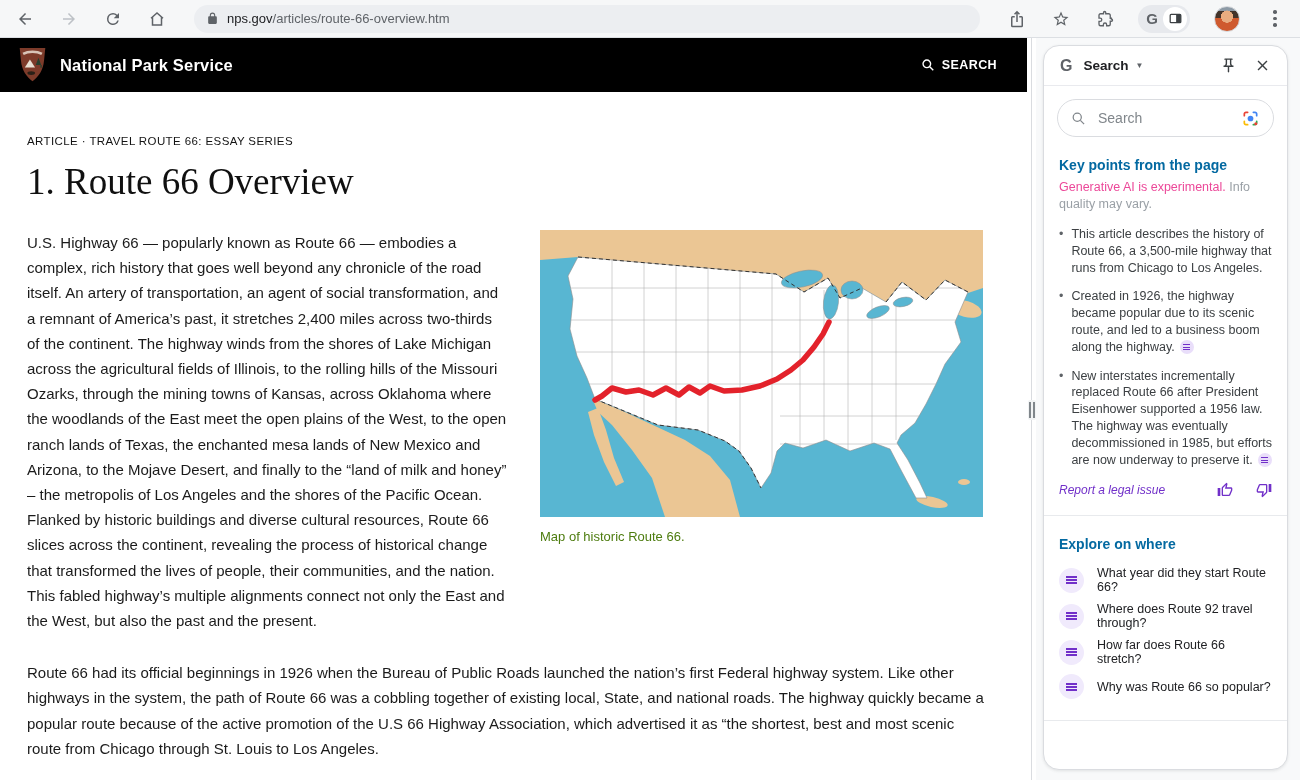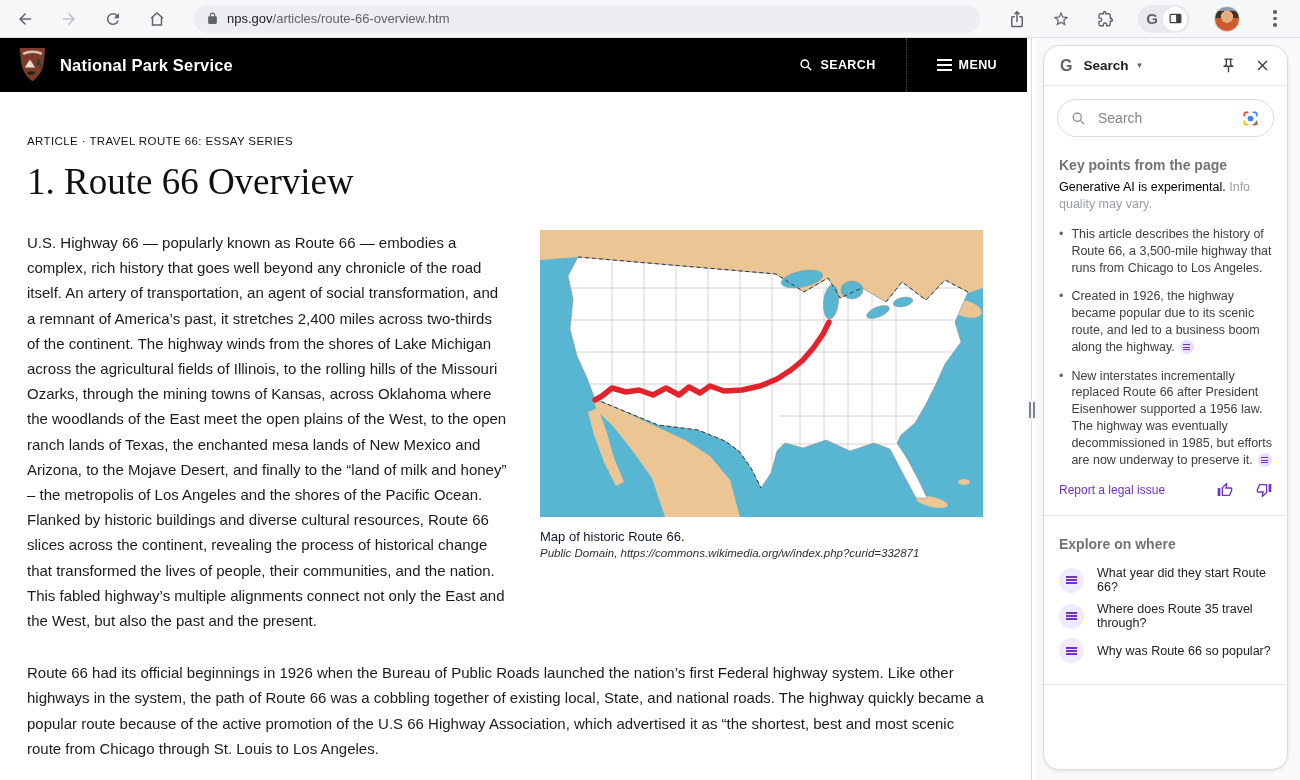--- a/index.html
+++ b/index.html
@@ -63,21 +63,21 @@
   
   .article{padding:0 34px 0 27px}
   .eyebrow{margin-top:43px;font-size:11.5px;font-weight:400;letter-spacing:.4px;color:#141414}
   .article-title{font-family:"Liberation Serif","DejaVu Serif",serif;font-weight:400;
                  font-size:37px;margin:13px 0 12px;color:#101010}
   .cols{display:flex;margin-top:27px}
   .text-col{width:480px;flex:none}
   .text-col p{margin:0;font-size:15px;line-height:25.2px;color:#1b1b1b}
   .figure{margin-left:33px;width:443px;flex:none}
   .map{width:443px;height:287px;display:block}
-  .fig-caption{margin-top:12px;font-size:13px;color:#0f172a}
+  .fig-caption{margin-top:12px;font-size:13px;color:#4d7c0f}
   .fig-credit{margin-top:3px;font-size:11.5px;font-style:italic;color:#2e2e2e}
   .para2{margin-top:27px;width:964px;font-size:15px;line-height:25.2px;color:#1b1b1b}
 
   
   .panel-card{position:absolute;left:7px;top:7px;right:12px;bottom:10px;background:#fff;
               border:1px solid #dadce0;border-radius:16px;overflow:hidden;
               box-shadow:0 1px 3px rgba(60,64,67,.12)}
   .panel-header{height:40px;display:flex;align-items:center;padding:0 16px;border-bottom:1px solid #e9eaee}
   .panel-header .gletter{font-size:16px;font-weight:700;color:#5f6368}
   .panel-app{margin-left:11px;font-size:13.5px;color:#202124;font-weight:700}
@@ -85,33 +85,33 @@
   .ph-icons{margin-left:auto;display:flex;gap:17px;color:#3c4043;align-items:center}
   .ph-icons svg{width:17px;height:17px}
   .panel-search{margin:13px 13px 0;height:38px;border:1px solid #dadce0;border-radius:20px;
                 display:flex;align-items:center;padding:0 13px;gap:10px}
   .panel-search svg.mag{width:15px;height:15px;color:#80868b;flex:none}
   .panel-search input{border:none;outline:none;flex:1;font-size:14px;min-width:0;
                       font-family:"Liberation Sans",sans-serif;color:#202124;background:transparent}
   .panel-search input::placeholder{color:#80868b}
   .lens{width:19px;height:19px;flex:none}
   .pb{padding:0 15px}
-  .sec-heading{margin-top:20px;font-size:14px;font-weight:700;color:#737373}
+  .sec-heading{margin-top:20px;font-size:14px;font-weight:700;color:#0369a1}
   .kp-disclaimer{margin-top:6px;font-size:12.5px;line-height:17px}
-  .kp-disclaimer .d1{color:#000000}
+  .kp-disclaimer .d1{color:#ec4899}
   .kp-disclaimer .d2{color:#9aa0a6}
   .kp-list{margin-top:13px;display:flex;flex-direction:column;gap:12px}
   .kp-item{display:flex;gap:8px;font-size:12.5px;line-height:16.8px;color:#3c4043}
   .kp-bullet{color:#5f6368;flex:none}
   .chip{display:inline-block;width:14px;height:14px;border-radius:50%;background:var(--chip-bg);
         vertical-align:-3px;margin-left:5px;position:relative}
   .chip::before{content:"";position:absolute;left:3.5px;right:3.5px;top:4.5px;height:6px;
         background:repeating-linear-gradient(180deg,var(--accent-purple) 0 1.2px,rgba(0,0,0,0) 1.2px 2.7px)}
   .report-row{margin-top:14px;display:flex;align-items:center}
-  .report-link{font-size:12px;color:var(--accent-purple)}
+  .report-link{font-size:12px;font-style:italic;color:var(--accent-purple)}
   .thumbs{margin-left:auto;display:flex;gap:23px;color:var(--accent-purple)}
   .thumbs svg{width:16px;height:16px}
   .hr{height:1px;background:#e8eaed;margin-top:17px}
   .explore-list{margin-top:10px}
   .explore-item{display:flex;align-items:center;gap:13px;padding:4px 0;font-size:12.5px;color:#202124}
   .explore-icon{width:25px;height:25px;border-radius:50%;background:var(--explore-bg);position:relative;flex:none}
   .explore-icon::before{content:"";position:absolute;left:7px;right:7px;top:8.5px;height:8px;
         background:repeating-linear-gradient(180deg,var(--accent-purple) 0 1.6px,rgba(0,0,0,0) 1.6px 3.2px)}
 
   
@@ -201,28 +201,20 @@
       </svg>
       <span class="nps-title">National Park Service</span>
       <nav class="nps-actions">
         <span class="nps-btn">
           <svg viewBox="0 0 24 24">
               <circle cx="10" cy="10" r="6.5" fill="none" stroke="#fff" stroke-width="2.4"></circle>
               <line x1="15" y1="15" x2="21" y2="21" stroke="#fff" stroke-width="2.4"></line>
             </svg>
           <span>SEARCH</span>
         </span>
-        <span class="nps-btn menu">
-          <span class="burger">
-              <i></i>
-              <i></i>
-              <i></i>
-            </span>
-          <span>MENU</span>
-        </span>
       </nav>
     </header>
 
     <main class="article">
       <div class="eyebrow">
         <span>ARTICLE</span>
         <span>·</span>
         <span>TRAVEL ROUTE 66: ESSAY SERIES</span>
       </div>
       <h1 class="article-title">1. Route 66 Overview</h1>
@@ -261,21 +253,20 @@
             <ellipse class="lake" cx="363" cy="72" rx="10" ry="4.5" transform="rotate(-12 363 72)"></ellipse>
 
             <path class="borderdash" d="M38 27 L236 44 L264 62 L288 48 L300 68 L322 58"></path>
             <path class="borderdash" d="M346 72 L362 52 L386 70 L405 50 L428 62"></path>
             <path class="borderdash" d="M55 169 L84 181 L118 195 L158 200 L185 211 L199 221 L211 238 L221 258"></path>
 
             <polyline class="routeline" points="289,92 283,104 274,117 263,130 251,140 237,149 220,156 202,160 184,161 170,156 160,163 149,157 139,165 126,158 113,165 99,160 86,162 72,158 62,166 55,170"></polyline>
           </svg>
           <figcaption>
             <div class="fig-caption">Map of historic Route 66.</div>
-            <div class="fig-credit">Public Domain, https://commons.wikimedia.org/w/index.php?curid=332871</div>
           </figcaption>
         </figure>
       </div>
 
       <p class="para2">Route 66 had its official beginnings in 1926 when the Bureau of Public Roads launched the nation’s first Federal highway system. Like other highways in the system, the path of Route 66 was a cobbling together of existing local, State, and national roads. The highway quickly became a popular route because of the active promotion of the U.S 66 Highway Association, which advertised it as “the shortest, best and most scenic route from Chicago through St. Louis to Los Angeles.</p>
     </main>
   </div>
 
   <div class="panel-gap">
     <span class="grip">
@@ -352,21 +343,25 @@
 
       <div class="pb">
         <div class="sec-heading">Explore on where</div>
         <div class="explore-list">
             <div class="explore-item">
             <span class="explore-icon"></span>
             <span>What year did they start Route 66?</span>
           </div>
             <div class="explore-item">
             <span class="explore-icon"></span>
-            <span>Where does Route 35 travel through?</span>
+            <span>Where does Route 92 travel through?</span>
+          </div>
+            <div class="explore-item">
+            <span class="explore-icon"></span>
+            <span>How far does Route 66 stretch?</span>
           </div>
             <div class="explore-item">
             <span class="explore-icon"></span>
             <span>Why was Route 66 so popular?</span>
           </div>
           </div>
       </div>
 
       <div class="hr"></div>
 

